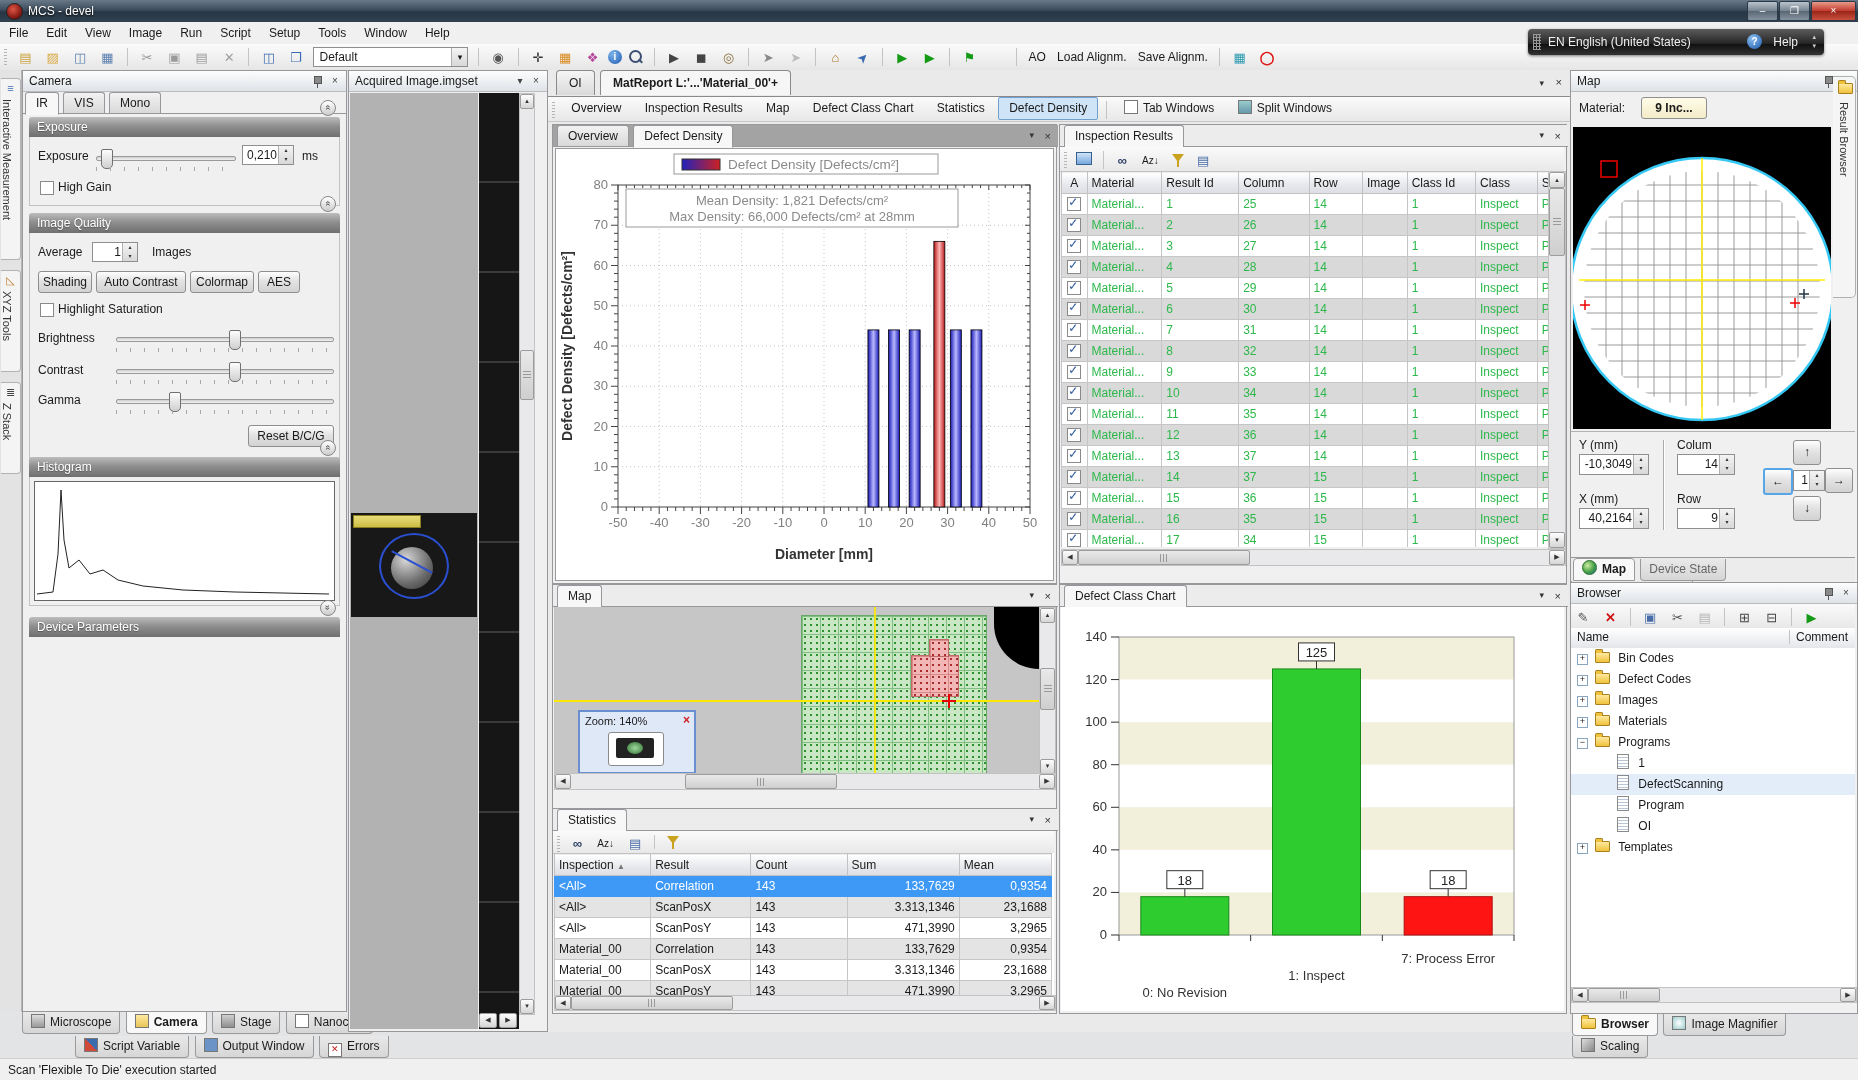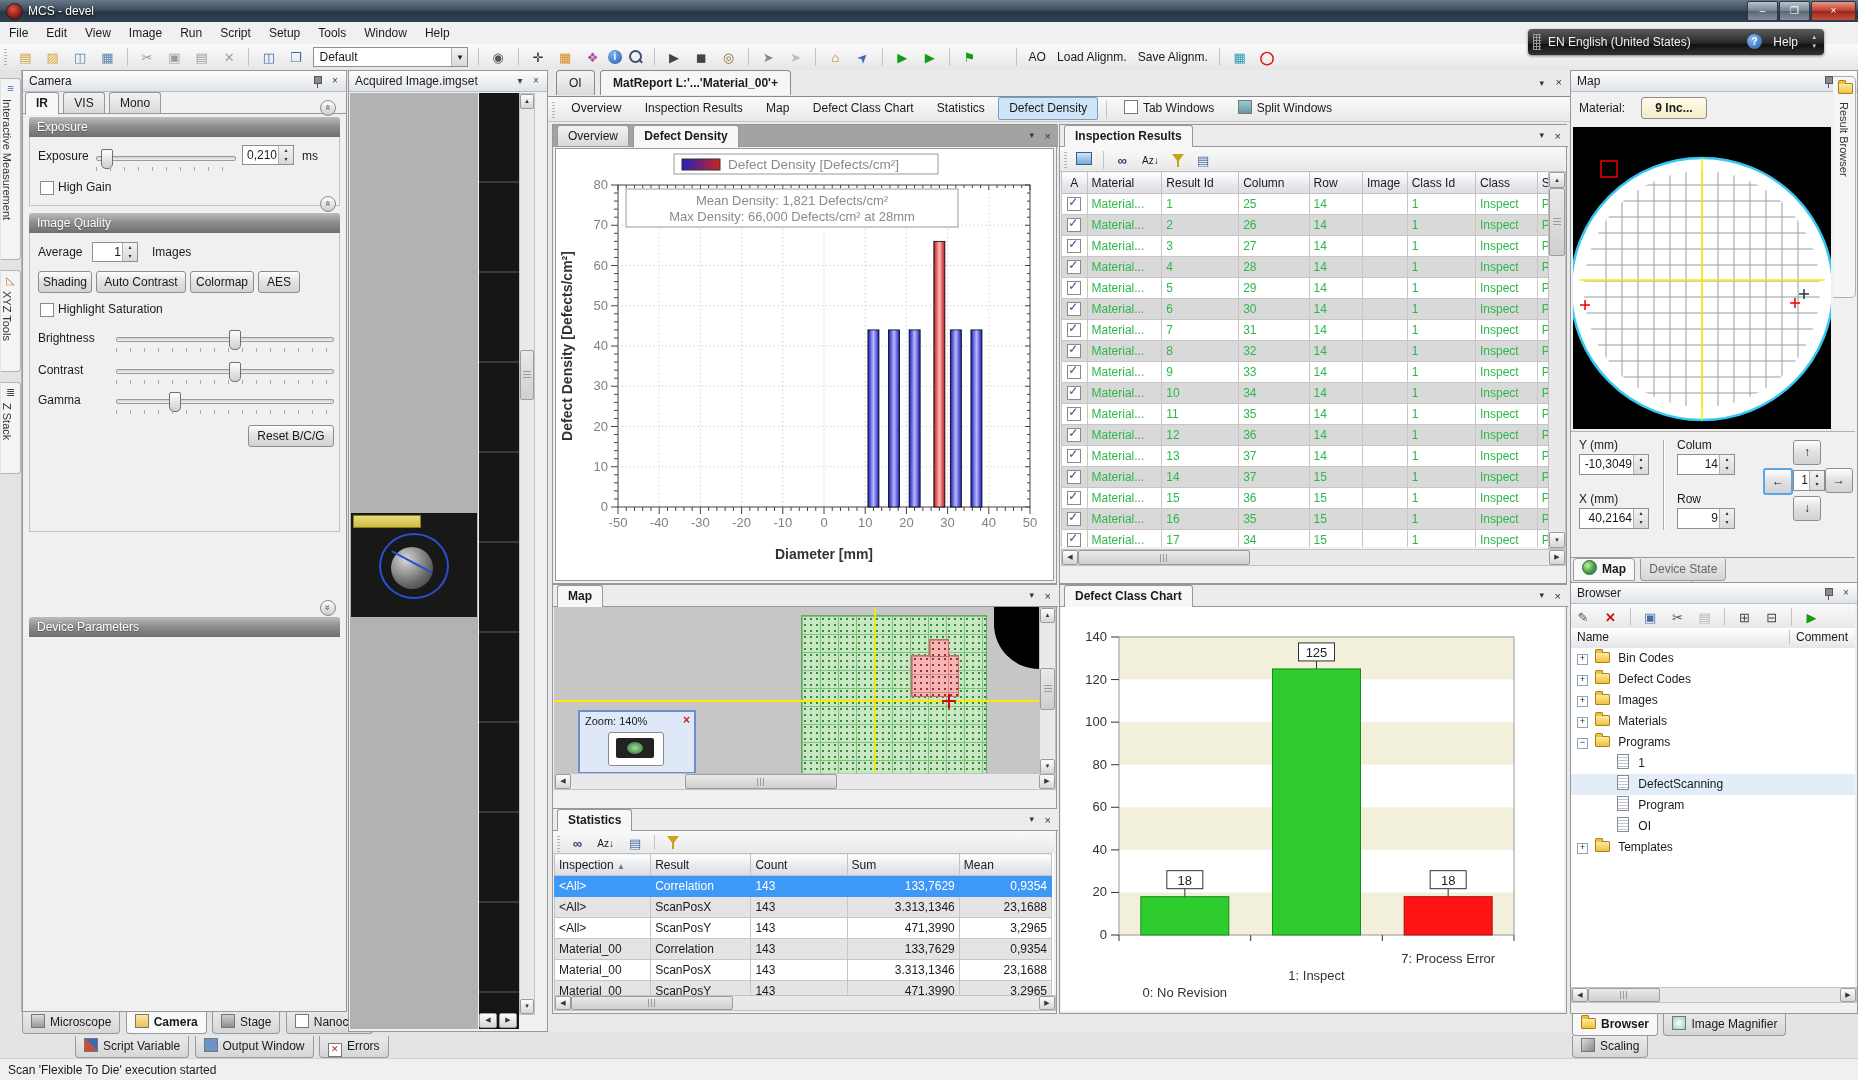--- a/index.html
+++ b/index.html
@@ -47,21 +47,21 @@
   .panel{position:absolute;background:#f0f0f0;border:1px solid #98989c}
   .phead{height:20px;line-height:20px;padding-left:6px;font-size:12px;
     background:linear-gradient(#fdfdfd,#dfe3e8);border-bottom:1px solid #bcbcbc;position:relative}
   .hbtn{position:absolute;top:3px;width:14px;height:14px;text-align:center;line-height:13px;font-size:10px;color:#444}
   .pin{display:inline-block;width:9px;height:13px;position:relative}
   .pin::before{content:"";position:absolute;left:1px;top:1px;width:6px;height:6px;background:#8a8a8a;border:1px solid #555}
   .pin::after{content:"";position:absolute;left:4px;top:9px;width:1px;height:4px;background:#555}
   .tabsrow{position:absolute;height:21px;border-bottom:1px solid #98989c}
   .tab{display:inline-block;height:20px;line-height:20px;padding:0 10px;margin-right:1px;font-size:12px;
     border:1px solid #98989c;border-bottom:none;border-radius:3px 3px 0 0;background:linear-gradient(#f2f2f2,#d9d9d9);position:relative;top:0}
-  .tab.active{background:#f7f7f7;border-bottom:1px solid #f7f7f7;font-weight:bold;height:21px}
+  .tab.active{background:#f7f7f7;border-bottom:1px solid #f7f7f7;font-weight:normal;height:21px}
   .vx{position:absolute;font-size:9px;color:#333;top:5px}
   .grp{position:absolute;left:6px;width:311px}
   .grp-head{height:20px;line-height:20px;color:#fff;font-size:12px;padding-left:8px;border-radius:3px 3px 0 0;
     background:linear-gradient(#bdbdbd,#8f8f8f 45%,#6f6f6f);position:relative;text-shadow:0 1px 1px #555}
   .chev{position:absolute;right:4px;top:3px;width:14px;height:14px;border-radius:50%;border:1px solid #888;
     background:linear-gradient(#fff,#ccc);color:#333;font-size:9px;line-height:13px;text-align:center}
   .chev span{display:inline-block;transform:rotate(90deg)}
   .chev.dn span{transform:rotate(-90deg)}
   .grp-body{border:1px solid #c2c2c2;border-top:none;background:#f0f0f0;position:relative}
   .btn{display:inline-block;border:1px solid #8e8e8e;border-radius:3px;text-align:center;font-size:12px;
@@ -290,20 +290,31 @@
       <div class="ticks" style="left:86px;top:147px;width:216px"></div>
       <span class="abs" style="left:8px;top:160px">Gamma</span>
       <div class="sl-track" style="left:86px;top:166px;width:216px">
           <div class="sl-thumb" style="left:52px"></div>
         </div>
       <div class="ticks" style="left:86px;top:177px;width:216px"></div>
       <span class="btn abs" style="left:218px;top:192px;width:84px">Reset B/C/G</span>
     </div>
   </div>
 
+  <div class="grp" style="top:386px">
+    <div class="grp-head">Histogram</div>
+    <span class="chev" style="top:-17px"><span>«</span></span>
+    <div class="grp-body" style="height:128px">
+      <div class="abs" style="left:4px;top:4px;width:299px;height:118px;background:#fff;border:1px solid #666">
+        <svg width="297" height="116">
+          <polyline points="2,112 18,110 23,72 26,8 29,58 34,86 44,78 55,92 68,88 83,98 108,104 148,108 200,110 294,112" fill="none" stroke="#222" stroke-width="1"></polyline>
+        </svg>
+      </div>
+    </div>
+  </div>
 
   <div class="grp" style="top:546px">
     <div class="grp-head">Device Parameters</div>
     <span class="chev dn" style="top:-17px"><span>«</span></span>
   </div>
 </div>
 
 <div class="abs" style="left:22px;top:1012px;width:520px;height:24px">
   <span class="botab"><span class="mico" style="background:linear-gradient(#ddd,#999)"></span><span>Microscope</span></span>
   <span class="botab active"><span class="mico" style="background:linear-gradient(#ffe9a0,#e8c558)"></span><span>Camera</span></span>

